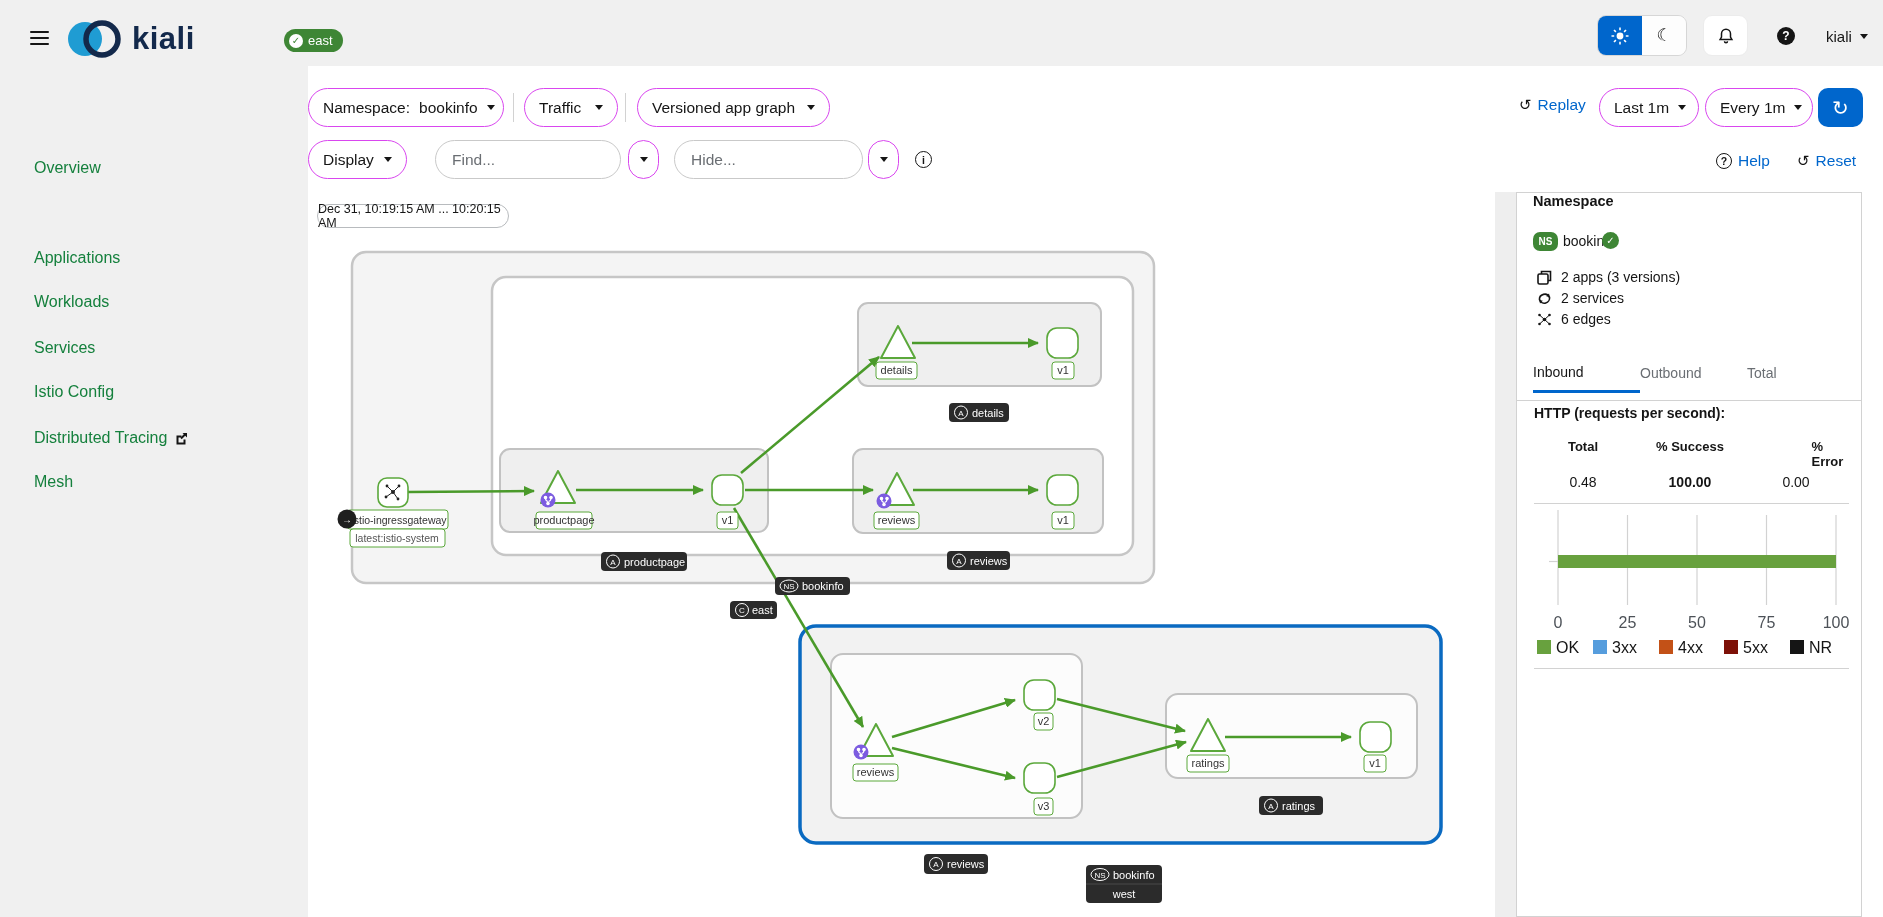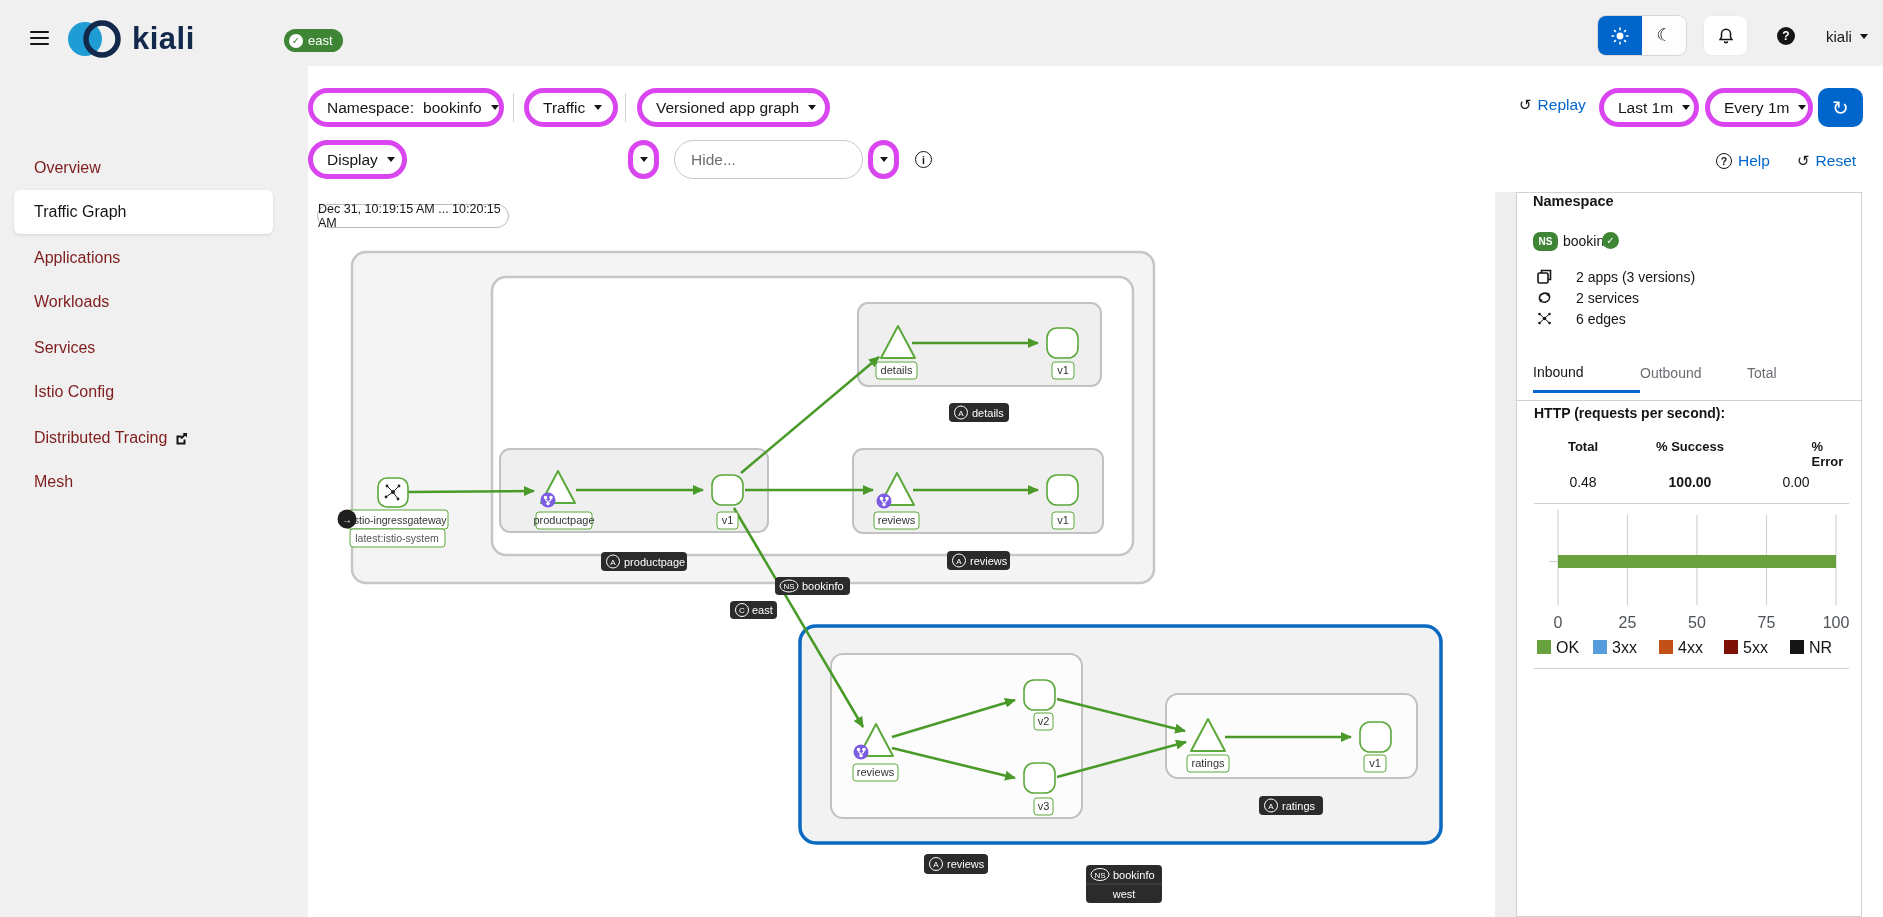--- a/index.html
+++ b/index.html
@@ -25,25 +25,25 @@
   #help-glyph { position:absolute; left:1777px; top:27px; width:18px; height:18px; border-radius:50%;
     background:#151515; color:#fff; font-size:12px; font-weight:bold; display:flex; align-items:center;
     justify-content:center; cursor:pointer; }
   #user-menu { position:absolute; left:1826px; top:28px; display:flex; align-items:center; gap:8px;
     font-size:15px; cursor:pointer; }
   .crt { display:inline-block; width:0; height:0; border-left:4.5px solid transparent;
     border-right:4.5px solid transparent; border-top:5.5px solid #151515; }
   
   #sidebar { position:absolute; left:0; top:66px; width:308px; height:851px; background:#f0f0f0; }
   .nav-item { position:absolute; left:14px; width:259px; height:44px; line-height:44px; padding-left:20px;
-    font-size:16px; color:#7f1d1d; cursor:pointer; border-radius:6px; display:flex; align-items:center; gap:8px; }
+    font-size:16px; color:#15803d; cursor:pointer; border-radius:6px; display:flex; align-items:center; gap:8px; }
   .nav-item.active { background:#fff; color:#151515; box-shadow:0 1px 3px rgba(0,0,0,.12); }
   
   #main { position:absolute; left:308px; top:66px; width:1575px; height:851px; background:#fff; }
-  .pfbtn { position:absolute; height:39px; border:5px solid #d946ef; border-radius:20px; background:#fff;
+  .pfbtn { position:absolute; height:39px; border:1px solid #d946ef; border-radius:20px; background:#fff;
     display:flex; align-items:center; gap:9px; padding:0 14px; font-size:15.5px; cursor:pointer; white-space:nowrap; }
   .pfsep { position:absolute; top:27px; width:1px; height:29px; background:#d2d2d2; }
   .pfinput { position:absolute; height:39px; border:1px solid #c9c9c9; border-radius:20px; background:#fff;
     padding:0 16px; font-size:15.5px; font-family:inherit; color:#151515; outline:none; }
   .pfinput::placeholder { color:#6a6e73; }
   .bluelink { position:absolute; display:flex; align-items:center; gap:6px; color:#0066cc; font-size:15.5px; cursor:pointer; }
   .bluelink .ic { color:#151515; font-size:15px; }
   .ringic { width:17px; height:17px; border-radius:50%; border:1.6px solid #151515; color:#151515; font-size:10.5px;
     font-weight:bold; display:flex; align-items:center; justify-content:center; }
   #refresh-btn { position:absolute; left:1510px; top:22px; width:45px; height:39px; background:#0066cc;
@@ -56,21 +56,21 @@
   .gsvg text { font-family:"Liberation Sans","DejaVu Sans",sans-serif; }
   
   #side-panel { position:absolute; left:1208px; top:126px; width:346px; height:725px; background:#fff;
     border:1px solid #d2d2d2; }
   #sp-title { position:absolute; left:16px; top:0; font-size:14.5px; font-weight:bold; }
   #sp-ns-pill { position:absolute; left:16px; top:39px; width:25px; height:19px; background:#3e8635; color:#fff;
     border-radius:7px; font-size:10px; font-weight:bold; display:flex; align-items:center; justify-content:center; }
   #sp-ns-name { position:absolute; left:46px; top:40px; font-size:14px; }
   #sp-ns-check { position:absolute; left:85px; top:39px; width:17px; height:17px; border-radius:50%; background:#3e8635;
     color:#fff; font-size:10px; display:flex; align-items:center; justify-content:center; }
-  .sp-stat { position:absolute; left:20px; display:flex; align-items:flex-start; gap:24px; font-size:14px; }
+  .sp-stat { position:absolute; left:20px; display:flex; align-items:flex-end; gap:9px; font-size:14px; }
   .sp-tab { position:absolute; top:160px; width:107px; height:40px; font-size:14px; color:#6a6e73;
     display:flex; align-items:center; justify-content:flex-start; cursor:pointer; }
   .sp-tab.active { color:#151515; border-bottom:3px solid #0066cc; }
   .sp-div { position:absolute; height:1px; background:#d2d2d2; }
   #sp-http { position:absolute; left:17px; top:212px; font-size:14px; font-weight:bold; }
   .sp-th { position:absolute; top:246px; font-size:13px; font-weight:bold; transform:translateX(-50%); }
   .sp-td { position:absolute; top:281px; font-size:14px; transform:translateX(-50%); }
 </style>
 </head>
 <body>
@@ -122,23 +122,20 @@
   <div id="user-menu">
     <span>kiali</span>
     <span class="crt"></span>
   </div>
 </div>
 
 <div id="sidebar">
   <div class="nav-item" style="top:80px">
       <span>Overview</span>
     </div>
-  <div class="nav-item active" style="top:124px">
-      <span>Traffic Graph</span>
-    </div>
   <div class="nav-item" style="top:170px">
       <span>Applications</span>
     </div>
   <div class="nav-item" style="top:214px">
       <span>Workloads</span>
     </div>
   <div class="nav-item" style="top:260px">
       <span>Services</span>
     </div>
   <div class="nav-item" style="top:304px">
@@ -186,20 +183,21 @@
     <span class="crt"></span>
   </div>
   <div id="refresh-btn">
       <span>↻</span>
     </div>
 
   <div class="pfbtn" style="left:0px; top:74px; width:99px; justify-content:space-between;">
     <span>Display</span>
     <span class="crt"></span>
   </div>
+  <input class="pfinput" style="left: 127px; top: 74px; width: 186px;" placeholder="Find...">
   <div class="pfbtn" style="left:320px; top:74px; width:31px; justify-content:center; padding:0;">
     <span class="crt"></span>
   </div>
   <input class="pfinput" style="left: 366px; top: 74px; width: 189px;" placeholder="Hide...">
   <div class="pfbtn" style="left:560px; top:74px; width:31px; justify-content:center; padding:0;">
     <span class="crt"></span>
   </div>
   <div class="ringic" style="position:absolute; left:607px; top:85px;">i</div>
   <div class="bluelink" style="left:1408px; top:86px;">
     <span class="ringic" style="border-width:1.4px; width:16px; height:16px;">?</span>

